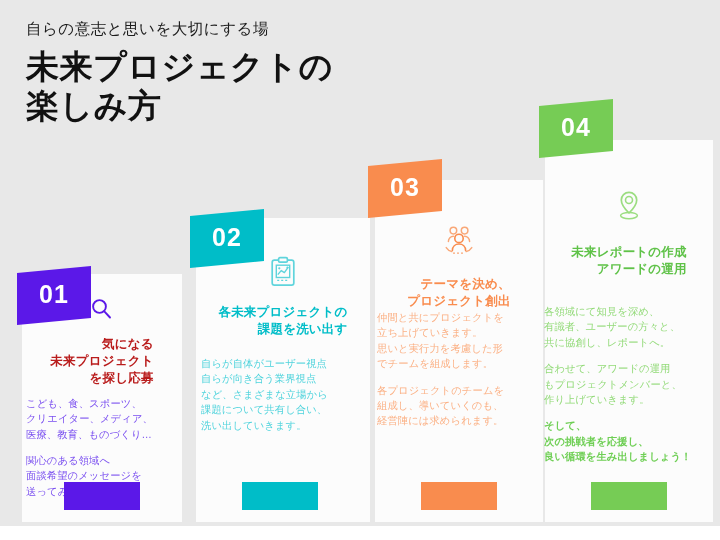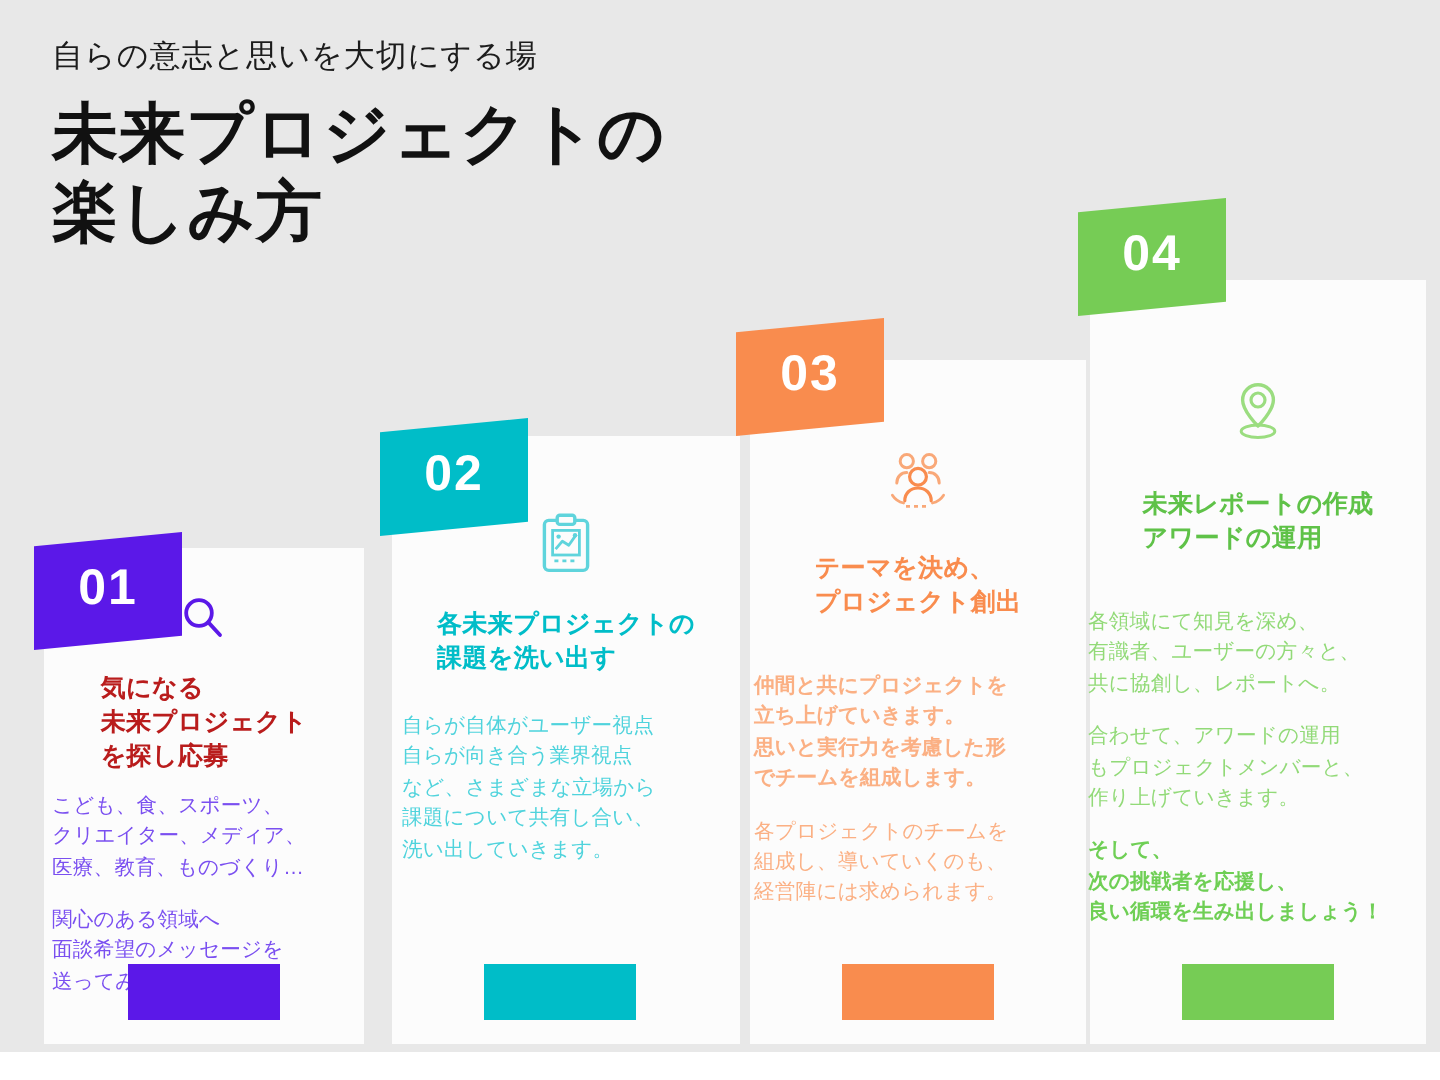--- a/index.html
+++ b/index.html
@@ -46,21 +46,21 @@
   }
   .badge span{
     color:#fff;font-size:25px;font-weight:700;letter-spacing:1px;
     transform:translateY(-1px);
   }
 
   .icon-wrap{display:flex;align-items:center;justify-content:center;}
   .icon-wrap svg{display:block;}
 
   .ctitle{
-    font-size:12.5px;font-weight:700;text-align:left;line-height:1.35;
+    font-size:12.5px;font-weight:700;text-align:right;line-height:1.35;
     letter-spacing:.2px;
   }
   .cbody{
     font-size:10.3px;text-align:left;line-height:1.5;letter-spacing:.1px;
   }
   .cbody.strong{font-weight:700;}
   .cbody + .cbody{margin-top:11px;}
 
   .bottom-bar{position:absolute;bottom:12px;height:28px;}
 
@@ -150,21 +150,21 @@
           <path d="M9.4 26.4c0-3.9 2.9-6.4 6.6-6.4s6.6 2.5 6.6 6.4" stroke="#f98c4e" stroke-width="1.6" fill="none" stroke-linecap="round"></path>
           <path d="M3.2 23.6c1.4 2.2 3.4 3.4 5.6 3.9" stroke="#f9a878" stroke-width="1.4" fill="none" stroke-linecap="round"></path>
           <path d="M28.8 23.6c-1.4 2.2-3.4 3.4-5.6 3.9" stroke="#f9a878" stroke-width="1.4" fill="none" stroke-linecap="round"></path>
           <line x1="10" y1="29.2" x2="22" y2="29.2" stroke="#f9a878" stroke-width="1.3" stroke-dasharray="2 2"></line>
         </svg>
       </div>
       <div class="ctitle" style="color:#f98c4e;margin-top:20px;">
         <div>テーマを決め、</div>
         <div>プロジェクト創出</div>
       </div>
-      <div class="cbody" style="color:#fbb084;margin-top:26px;white-space:pre-line;width:164px;font-weight:bold;">仲間と共にプロジェクトを
+      <div class="cbody" style="color:#fbb084;white-space:pre-line;width:164px;">仲間と共にプロジェクトを
 立ち上げていきます。
 思いと実行力を考慮した形
 でチームを組成します。</div>
       <div class="cbody" style="color:#fbb084;white-space:pre-line;width:164px;">各プロジェクトのチームを
 組成し、導いていくのも、
 経営陣には求められます。</div>
     </div>
     <div class="bottom-bar" style="left:46px;width:76px;background:#f98c4e;"></div>
   </div>
   <div class="badge" style="left:368px;top:159px;background:#f98c4e;">

